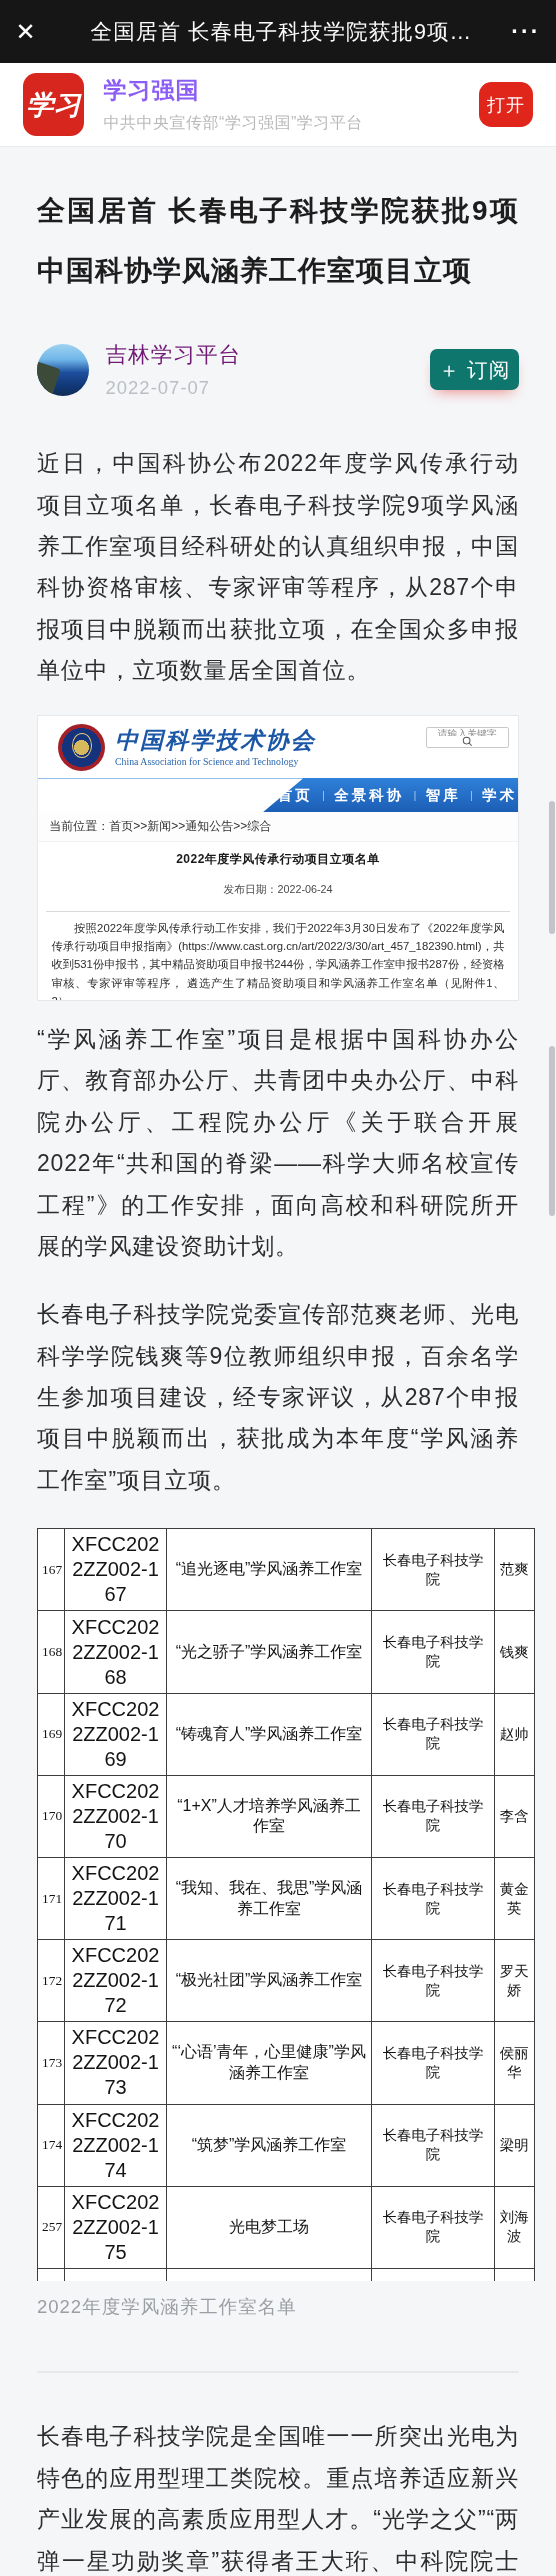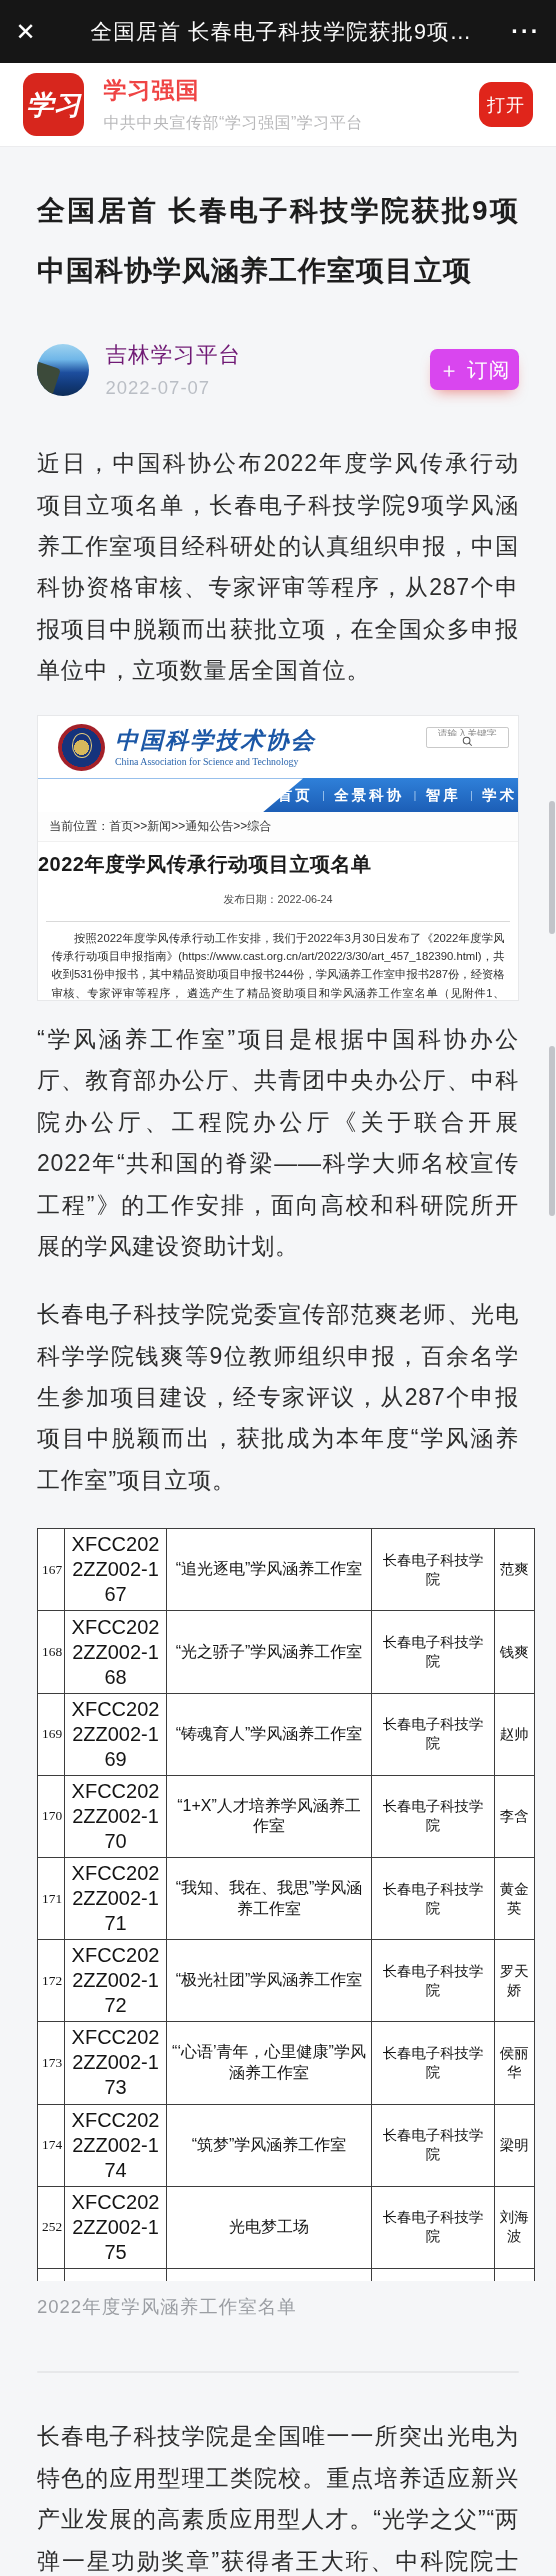--- a/index.html
+++ b/index.html
@@ -11,39 +11,39 @@
   .topbar{height:63px;background:#161616;display:flex;align-items:center;padding:0 15.5px;gap:10.3px;}
   .topbar .close{color:#fff;font-size:24px;width:36px;flex:0 0 auto;font-weight:400;}
   .topbar .ttl{flex:1;color:#fbfbfb;font-size:21.6px;letter-spacing:1px;text-align:center;white-space:nowrap;overflow:hidden;}
   .topbar .more{color:#fff;font-size:23px;letter-spacing:2.1px;flex:0 0 auto;font-weight:700;}
 
   
   .banner{height:84px;background:#ffffff;display:flex;align-items:center;padding:0 23px;border-bottom:0.5px solid #ececee;}
   .appicon{width:61px;height:63px;background:#d7261d;border-radius:13.4px;color:#fff;display:flex;align-items:center;justify-content:center;
            font-size:27px;font-weight:700;font-style:italic;font-family:"Liberation Serif",serif;transform:none;flex:0 0 auto;}
   .appmeta{flex:1;margin-left:19.6px;min-width:0;}
-  .appname{font-size:23px;color:#ef4444;font-weight:700;letter-spacing:1px;}
+  .appname{font-size:23px;color:#8b5cf6;font-weight:700;letter-spacing:1px;}
   .appdesc{font-size:16px;color:#b8b8ba;margin-top:7.2px;letter-spacing:0.5px;white-space:nowrap;overflow:hidden;}
   .openbtn{flex:0 0 auto;width:54px;height:45px;background:#e0251b;border-radius:12.4px;color:#fff;font-size:18px;
            display:flex;align-items:center;justify-content:center;letter-spacing:1px;}
 
   
   .article{padding:34px 37px 0 37px;}
   .h1{font-size:28px;line-height:2.16;color:#1d1d1d;font-weight:700;letter-spacing:1px;text-align:justify;}
   .badge{display:flex;align-items:center;margin-top:14.4px;gap:9.3px;}
   .badge .txt{font-size:20.6px;color:#454545;letter-spacing:1px;}
   .author{display:flex;align-items:center;margin-top:38px;}
   .avatar{width:52px;height:52px;border-radius:50%;flex:0 0 auto;
           background:linear-gradient(180deg,#9fd3f0 0%,#6fb6e8 30%,#1d4e9e 55%,#123a7a 78%,#0d2c57 100%);
           position:relative;overflow:hidden;}
   .avatar:before{content:"";position:absolute;left:-9.3px;bottom:-4.1px;width:28px;height:36px;background:#3c4a3a;transform:rotate(18deg);border-radius:4.1px;}
   .ainfo{flex:1;margin-left:16.5px;}
   .aname{font-size:21.6px;color:#701a75;letter-spacing:1px;}
   .adate{font-size:18.5px;color:#babec5;margin-top:8.2px;letter-spacing:1px;}
-  .subbtn{flex:0 0 auto;width:89px;height:41px;background:#d946ef;border-radius:7.2px;color:#fff;font-size:20.6px;
+  .subbtn{flex:0 0 auto;width:89px;height:41px;background:#0f766e;border-radius:7.2px;color:#fff;font-size:20.6px;
           display:flex;align-items:center;justify-content:center;letter-spacing:1px;box-shadow:0 7.2px 13.4px -6.2px rgba(226,36,29,.55);}
   .para{font-size:23px;line-height:1.8;color:#2d2d2d;letter-spacing:0.8px;text-align:justify;margin:0;}
   .p1{margin-top:44px;}
   .p2{margin-top:17.5px;}
   .p3{margin-top:27px;}
   .p4{margin-top:43px;}
   .p5{margin-top:23px;}
 
   
   .shot{margin-top:24px;width:100%;height:286px;background:#fff;border:0.5px solid #e7e8ea;position:relative;overflow:hidden;}
@@ -57,21 +57,21 @@
   .search{position:absolute;right:9.3px;top:10.3px;width:83px;height:21.6px;border:0.5px solid #c9c9c9;border-radius:2.1px;
           display:flex;align-items:center;padding:0 4.1px;background:#fff;flex-direction:column;}
   .search .ph{flex:1;font-size:9.8px;color:#8b8b8b;white-space:nowrap;overflow:hidden;}
   .shot .nav{height:34px;background:linear-gradient(180deg,#2f80d9 0%,#1c5eb6 100%);position:relative;overflow:hidden;}
   .shot .navwhite{position:absolute;left:0;top:0;width:60%;height:100%;background:#fff;
                   clip-path:polygon(0 0,92% 0,78% 100%,0 100%);}
   .shot .navitems{position:absolute;right:0;top:0;height:100%;width:52%;display:flex;align-items:center;gap:0;}
   .shot .navitems .ni{color:#fff;font-size:14.4px;font-weight:700;letter-spacing:3.1px;padding:0 9.3px;white-space:nowrap;}
   .shot .navitems .sep{color:#9cc3ec;font-size:11.3px;}
   .crumb{height:30px;display:flex;align-items:center;padding:0 11.3px;font-size:12px;color:#333;background:#fdfdfd;border-bottom:0.5px solid #f0f0f0;}
-  .ntitle{margin-top:8.2px;font-size:20px;font-weight:700;color:#1a1a1a;letter-spacing:0.5px;}
+  .ntitle{margin-top:8.2px;text-align:center;font-size:12px;font-weight:700;color:#1a1a1a;letter-spacing:0.5px;}
   .ndate{margin-top:15.5px;text-align:center;font-size:10.8px;color:#4a4a4a;}
   .ndiv{margin:13.4px 8.2px 0 8.2px;border-top:0.5px solid #d9d9d9;}
   .nbody{margin:7.2px 13.4px 0 13.4px;font-size:11.3px;line-height:1.62;color:#2e2e2e;text-align:justify;text-indent:2em;word-break:break-all;}
 
   
   .rtable{margin-top:27px;width:calc(100% + 15.5px);border-collapse:collapse;background:#fff;table-layout:fixed;}
   .rtable td{border:1px solid #3d3d3d;text-align:center;vertical-align:middle;color:#141414;padding:3.1px 4.1px;height:31px;}
   .rtable .c0{width:27px;font-size:13.4px;font-family:"Liberation Serif",serif;}
   .rtable .c1{width:102px;font-size:20px;font-family:Liberation Sans, sans-serif;word-break:break-all;line-height:1.25;margin-left:20px;}
   .rtable .c2{width:205px;font-size:16px;line-height:1.3;}
@@ -214,21 +214,21 @@
             <td class="c4">侯丽华</td>
           </tr>
           <tr>
             <td class="c0">174</td>
             <td class="c1">XFCC2022ZZ002-174</td>
             <td class="c2">“筑梦”学风涵养工作室</td>
             <td class="c3">长春电子科技学院</td>
             <td class="c4">梁明</td>
           </tr>
           <tr>
-            <td class="c0">252</td>
+            <td class="c0">257</td>
             <td class="c1">XFCC2022ZZ002-175</td>
             <td class="c2">光电梦工场</td>
             <td class="c3">长春电子科技学院</td>
             <td class="c4">刘海波</td>
           </tr>
           <tr class="partial">
           <td class="c0"></td>
             <td class="c1"></td>
             <td class="c2"></td>
             <td class="c3"></td>

